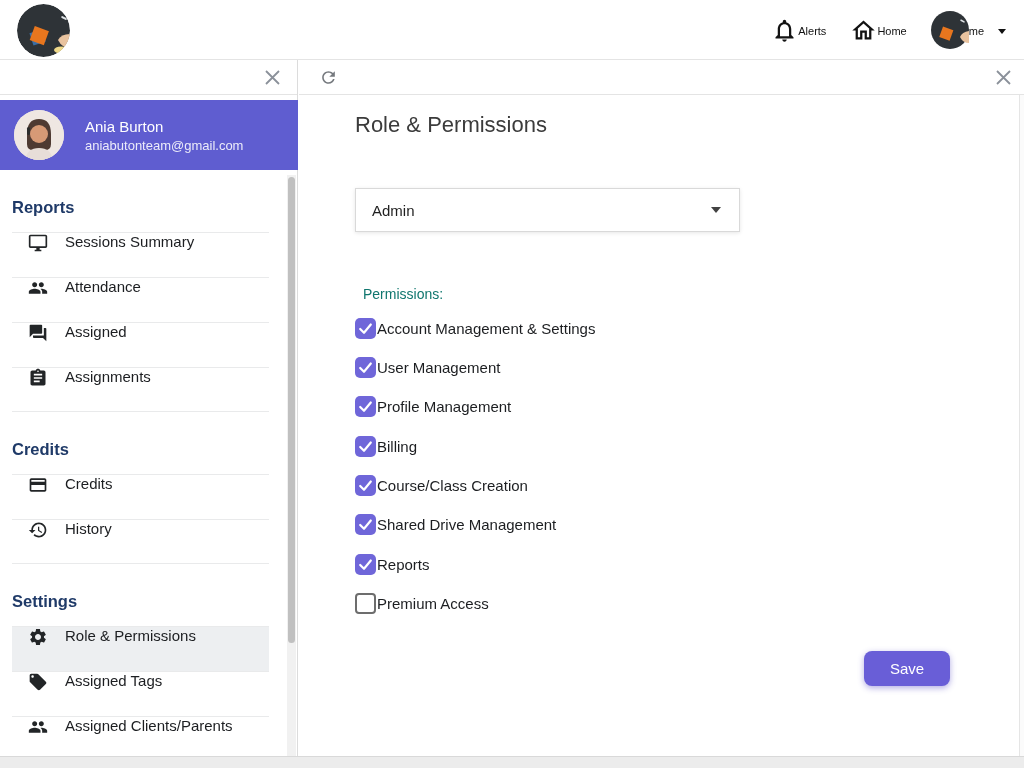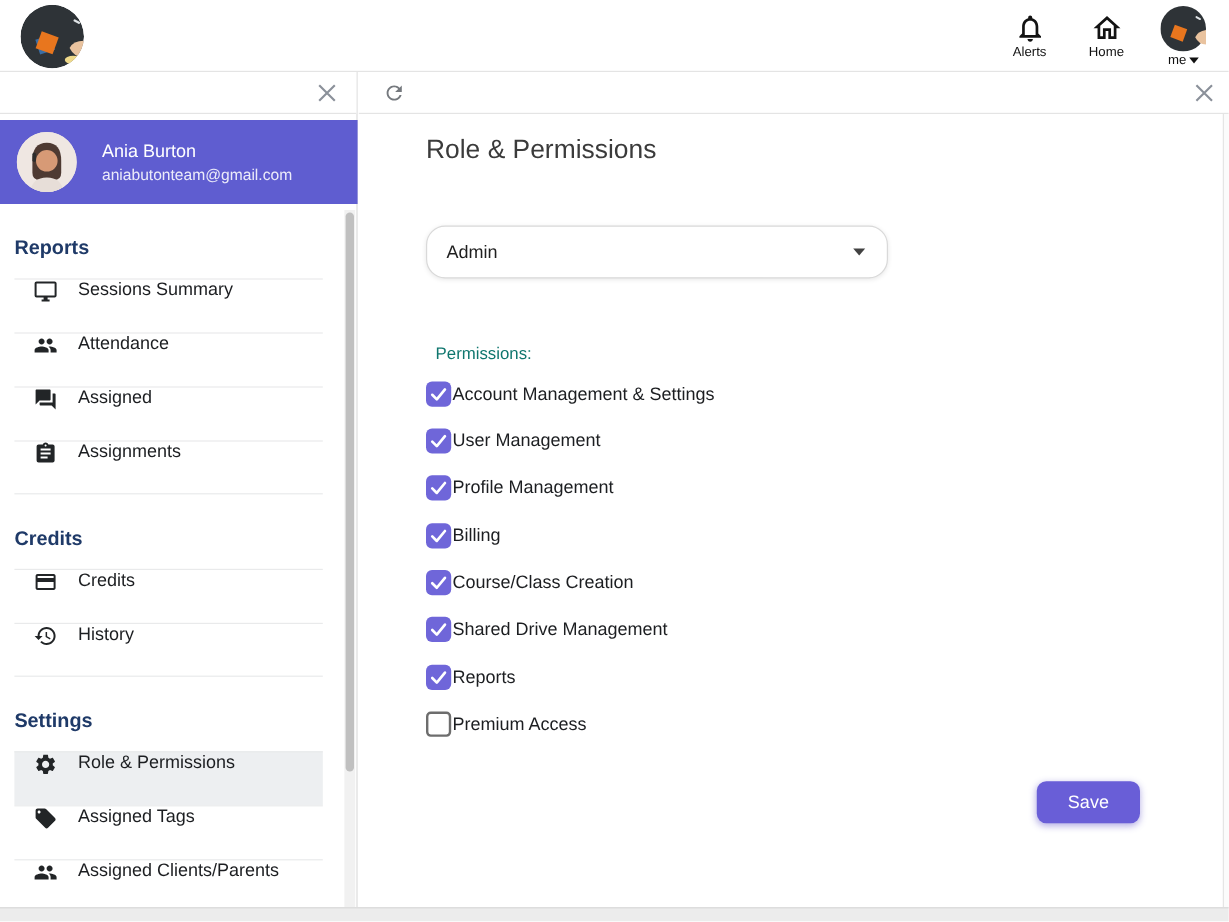--- a/index.html
+++ b/index.html
@@ -3,24 +3,24 @@
 <meta charset="utf-8">
 <style>
   * { margin:0; padding:0; box-sizing:border-box; }
   html,body { width:1024px; height:768px; overflow:hidden; }
   body { font-family:"Liberation Sans", sans-serif; background:#ffffff; position:relative; color:#1c1e21; }
 
   
   .topbar { position:absolute; left:0; top:0; width:1024px; height:60px; background:#fff; border-bottom:1px solid #e4e4e4; }
   .logo { position:absolute; left:17px; top:4px; width:53px; height:53px; border-radius:50%; overflow:hidden; cursor:pointer; }
   .topnav { position:absolute; right:18px; top:0; height:60px; display:flex; align-items:center; gap:24px; }
-  .topnav-item { display:flex; flex-direction:column; align-items:center; justify-content:center; cursor:pointer; min-width:40px; }
+  .topnav-item { display:flex; flex-direction:row; align-items:center; justify-content:center; cursor:pointer; min-width:40px; }
   .topnav-item .tn-icon svg { display:block; }
   .topnav-item .tn-label { font-size:11px; color:#111; margin-top:1px; }
-  .me-wrap { display:flex; align-items:center; gap:2px; }
+  .me-wrap { display:flex; align-items:center; gap:14px; }
   .me-caret { width:0; height:0; border-left:4px solid transparent; border-right:4px solid transparent; border-top:5px solid #111; margin-top:2px; }
 
   
   .panel-header { position:absolute; left:0; top:0; right:0; height:35px; background:#fff; border-bottom:1px solid #e4e4e4; }
   .icon-btn { position:absolute; background:none; border:none; cursor:pointer; padding:0; line-height:0; }
 
   
   .sidebar { position:absolute; left:0; top:60px; width:298px; height:696px; background:#fff; border-right:1px solid #dcdcdc; }
   .sb-close { right:16px; top:9px; }
   .user-card { position:absolute; left:0; top:40px; width:298px; height:70px; background:var(--card-purple,#5f5dd0); display:flex; align-items:center; }
@@ -39,21 +39,21 @@
   .sb-scroll { position:absolute; left:287px; top:115px; width:9px; bottom:0; background:#f1f1f1; cursor:pointer; }
   .sb-thumb { position:absolute; left:1px; top:2px; width:7px; height:466px; background:#c0c0c0; border-radius:4px; }
 
   
   .mainp { position:absolute; left:299px; top:60px; width:725px; height:696px; background:#fff; }
   .refresh-btn { left:20px; top:8px; }
   .main-close { right:12px; top:9px; }
   .main-scroll { position:absolute; right:0; top:35px; bottom:0; width:5px; background:#fbfbfb; border-left:1px solid #e5e5e5; cursor:pointer; }
   .content { position:absolute; left:0; top:35px; right:5px; bottom:0; }
   .page-title { position:absolute; left:56px; top:17px; font-size:22px; font-weight:500; color:#3b3b3b; }
-  .dropdown { position:absolute; left:56px; top:93px; width:385px; height:44px; border:1px solid #d9d9d9; border-radius:16px; background:#fff;
+  .dropdown { position:absolute; left:56px; top:93px; width:385px; height:44px; border:1px solid #d9d9d9; border-radius:0; background:#fff;
               box-shadow:0 1px 4px rgba(0,0,0,.10); display:flex; align-items:center; cursor:pointer; }
   .dropdown-value { margin-left:16px; font-size:15px; color:#1f1f1f; }
   .dd-caret { position:absolute; right:18px; width:0; height:0; border-left:5px solid transparent; border-right:5px solid transparent; border-top:6px solid #424242; }
   .perm-label { position:absolute; left:64px; top:191px; font-size:14px; color:#0f766e; }
   .perm-list { position:absolute; left:56px; top:222px; display:flex; flex-direction:column; gap:17.4px; }
   .perm-row { display:flex; align-items:center; height:22px; cursor:pointer; }
   .cbox { width:21px; height:21px; border-radius:5px; flex:none; line-height:0; }
   .cbox.checked { background:var(--accent,#6f66d9); }
   .cbox.unchecked { background:#fff; border:2px solid #6d6d6d; border-radius:4px; }
   .cbox svg { width:21px; height:21px; display:block; }

